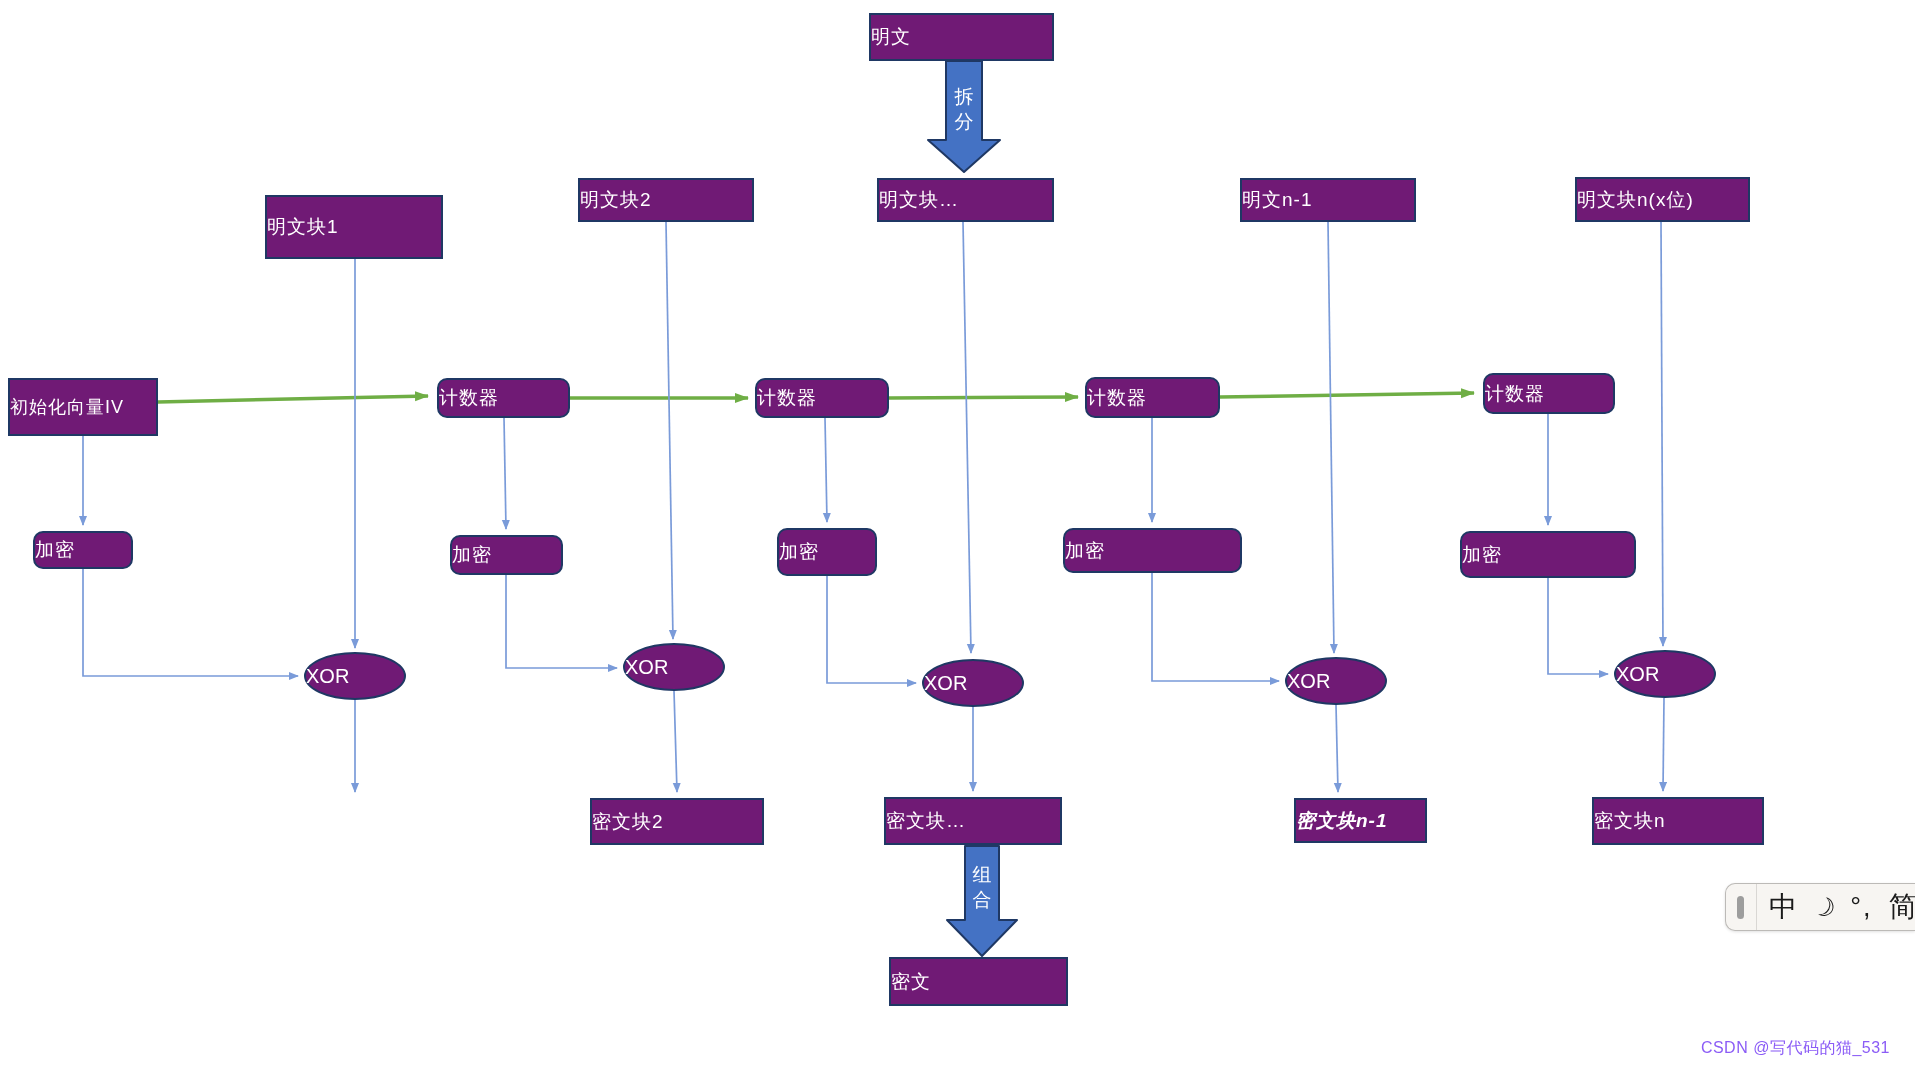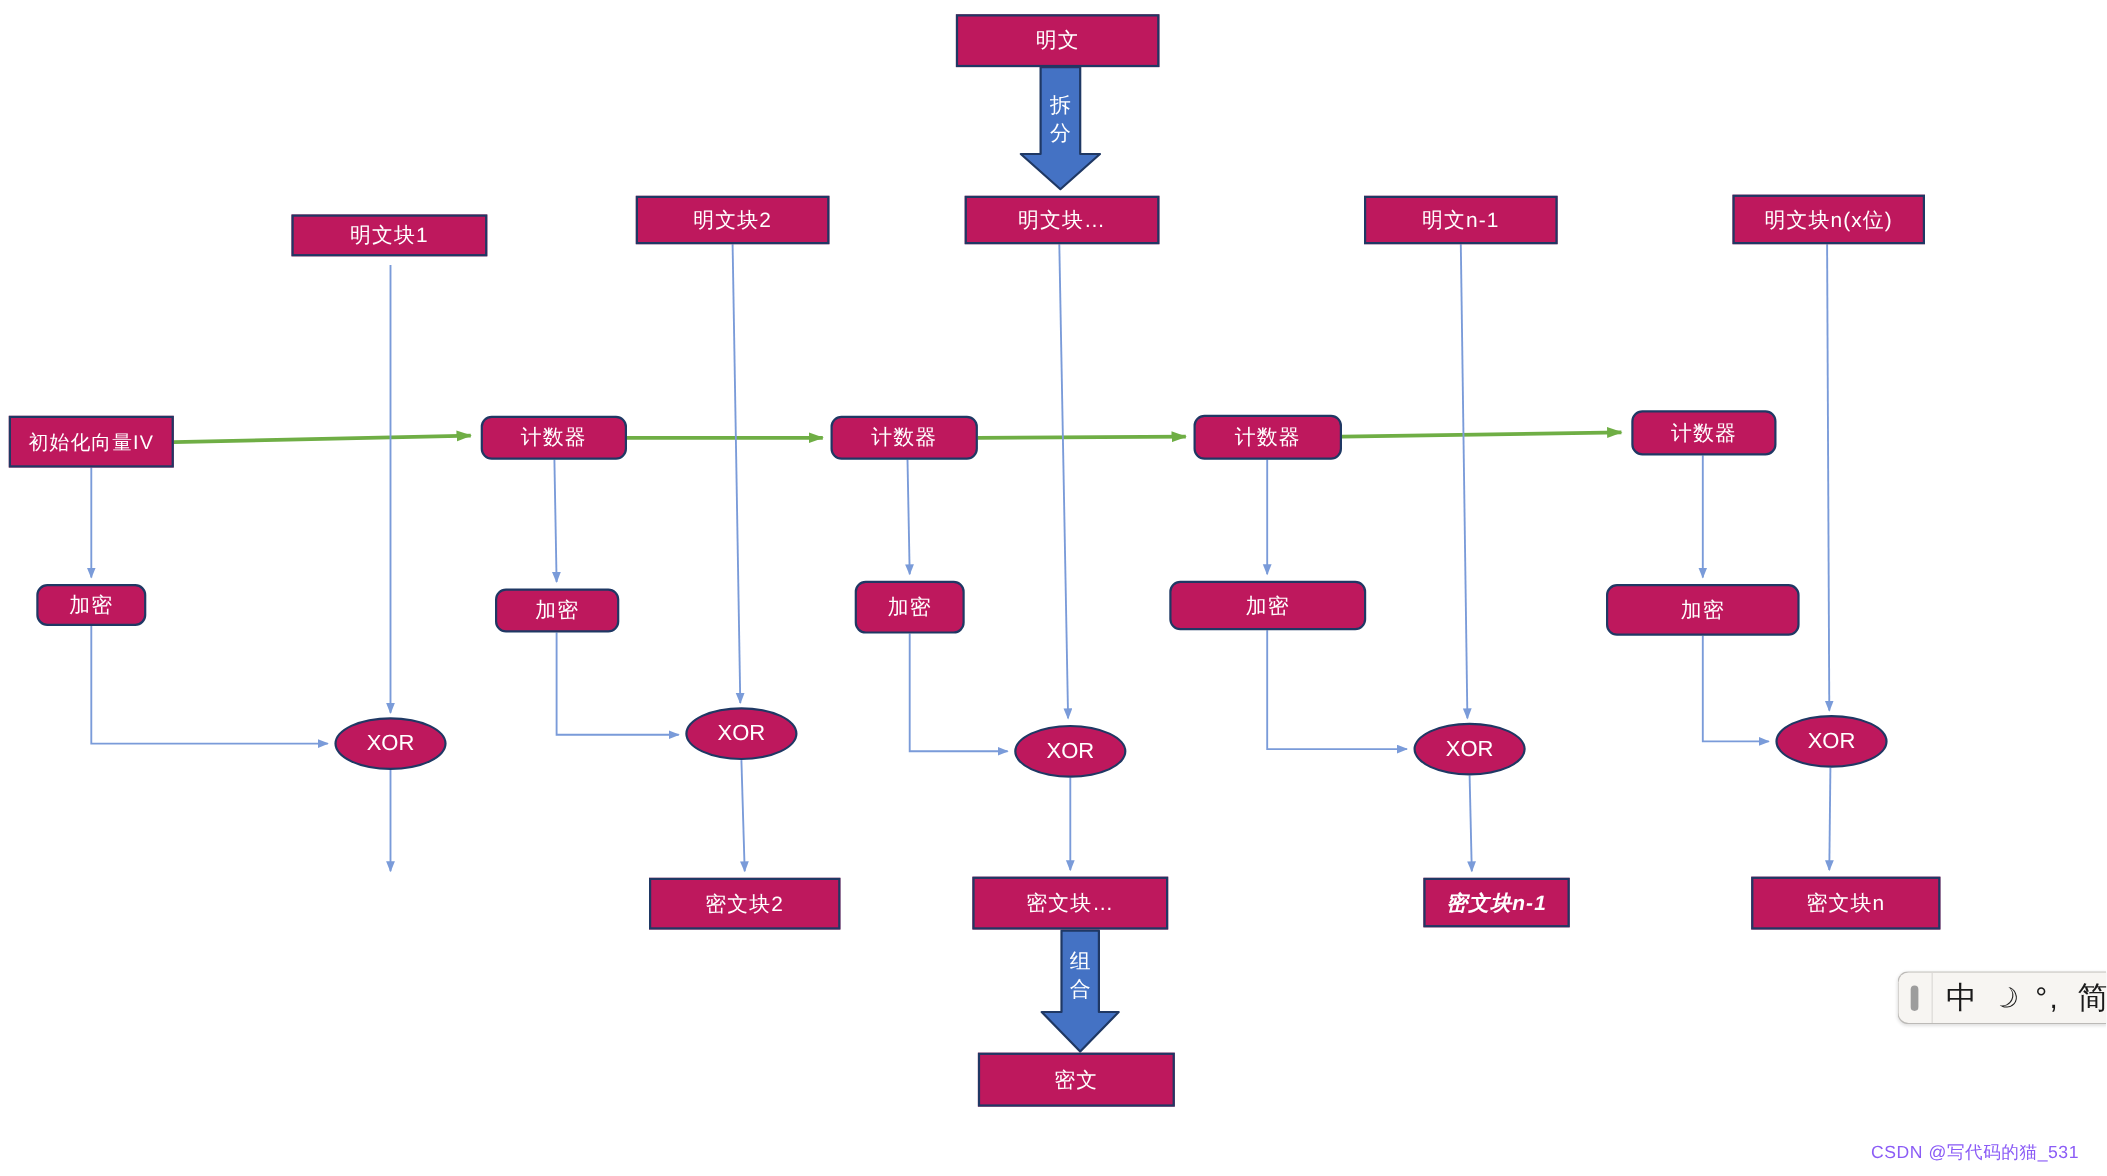--- a/index.html
+++ b/index.html
@@ -2,24 +2,24 @@
 <html><head>
 <meta charset="utf-8">
 <style>
   html,body{margin:0;padding:0;background:#ffffff;}
   body{font-family:"Liberation Sans","DejaVu Sans",sans-serif;}
   #stage{position:relative;width:1915px;height:1069px;background:#ffffff;overflow:hidden;}
   #wires{position:absolute;left:0;top:0;width:1915px;height:1069px;}
 
   .node{
     position:absolute;
-    background:#be185d;
+    background:#701a75;
     border:2.5px solid #1F3864;
     color:#ffffff;
-    display:flex;align-items:center;justify-content:center;
+    display:flex;align-items:center;
     font-size:19px;
     box-sizing:border-box;
     letter-spacing:1px;
   }
   .rect{border-radius:0;}
   .round{border-radius:10px;}
   .ellipse{border-radius:50%;font-size:20px;letter-spacing:0;}
   .bold-italic{font-style:italic;font-weight:bold;}
 
   .arrow-label{
@@ -107,37 +107,37 @@
 
   <div class="node rect" style="left:869px;top:13px;width:185px;height:48px;">
     <span>明文</span>
   </div>
 
   <div class="arrow-label" style="left:946px;top:84px;width:36px;">
     <span>拆</span>
     <span>分</span>
   </div>
 
-  <div class="node rect" style="left:265px;top:195px;width:178px;height:38px;">
+  <div class="node rect" style="left:265px;top:195px;width:178px;height:64px;">
     <span>明文块1</span>
   </div>
   <div class="node rect" style="left:578px;top:178px;width:176px;height:44px;">
     <span>明文块2</span>
   </div>
   <div class="node rect" style="left:877px;top:178px;width:177px;height:44px;">
     <span>明文块…</span>
   </div>
   <div class="node rect" style="left:1240px;top:178px;width:176px;height:44px;">
     <span>明文n-1</span>
   </div>
   <div class="node rect" style="left:1575px;top:177px;width:175px;height:45px;">
     <span>明文块n(x位)</span>
   </div>
 
-  <div class="node rect" style="left:8px;top:378px;width:150px;height:47px;font-size:18px;">
+  <div class="node rect" style="left:8px;top:378px;width:150px;height:58px;font-size:18px;">
     <span>初始化向量IV</span>
   </div>
 
   <div class="node round" style="left:437px;top:378px;width:133px;height:40px;">
     <span>计数器</span>
   </div>
   <div class="node round" style="left:755px;top:378px;width:134px;height:40px;">
     <span>计数器</span>
   </div>
   <div class="node round" style="left:1085px;top:377px;width:135px;height:41px;">

